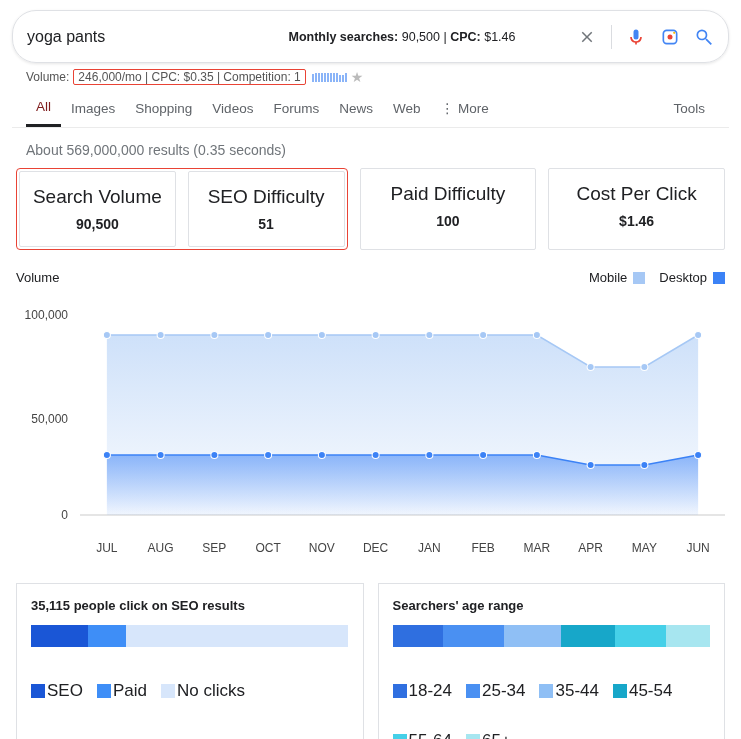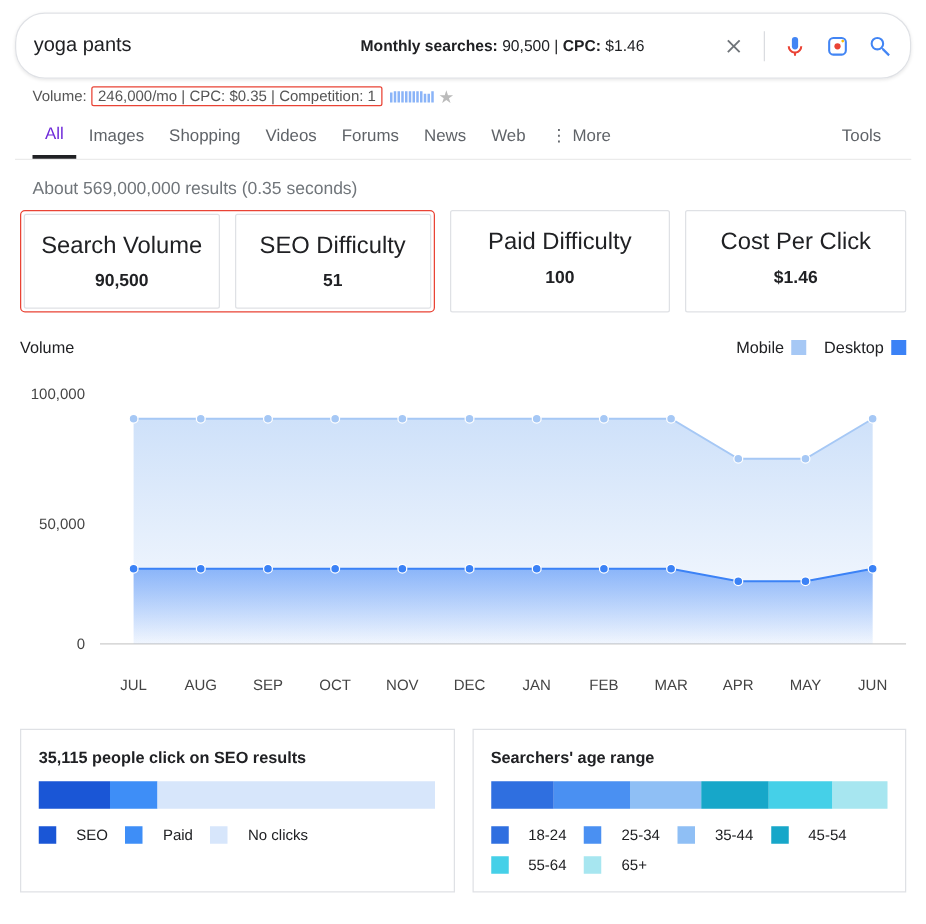--- a/index.html
+++ b/index.html
@@ -16,21 +16,21 @@
   .mic-icon svg { width: 20px; height: 20px; }
   .lens-icon svg { width: 22px; height: 22px; }
   .mag-icon svg { width: 20px; height: 20px; fill: #4285f4; }
   .vol-line { font-size: 12px; color: #555; margin: 6px 4px 2px 14px; display: flex; align-items: center; gap: 4px; }
   .vol-highlight { border: 1.5px solid #e94335; padding: 0 4px; border-radius: 2px; }
   .mini-bars { display: inline-flex; align-items: flex-end; gap: 1px; height: 10px; margin-left: 2px; }
   .mini-bars span { width: 2px; background: #8ab4f8; display: inline-block; }
   .star { color: #bbb; font-size: 14px; }
   .tabs-row { display: flex; align-items: center; padding: 0 14px; border-bottom: 1px solid #ebebeb; margin-top: 4px; position: relative; }
   .tab { font-size: 13.5px; color: #5f6368; padding: 10px 10px; cursor: pointer; }
-  .tab.active { color: #6d28d9; font-weight: 500; border-bottom: 3px solid #202124; }
+  .tab.active { color: #7f1d1d; font-weight: 500; border-bottom: 3px solid #202124; }
   .tab-more { display: flex; align-items: center; gap: 4px; }
   .tab-tools { margin-left: auto; }
   .results-meta { font-size: 14px; color: #70757a; padding: 14px 14px 10px; }
   .cards-row { display: flex; gap: 12px; padding: 0 4px; }
   .stat-card { flex: 1; border: 1px solid #dfe1e5; border-radius: 2px; padding: 14px 6px; text-align: center; }
   .stat-card .label { font-size: 19px; color: #202124; margin-bottom: 8px; }
   .stat-card .value { font-size: 14px; font-weight: 700; }
   .highlight-box { position: relative; display: flex; gap: 12px; flex: 2; border: 1.5px solid #e94335; border-radius: 4px; padding: 2px; }
   .highlight-box .stat-card { border: 1px solid #dfe1e5; flex: 1; margin: 0; }
   .chart-area { padding: 20px 4px 10px; }
@@ -44,21 +44,21 @@
   .y-tick { position: absolute; right: 8px; font-size: 12px; color: #444; transform: translateY(-50%); }
   .plot { margin-left: 64px; position: relative; height: 220px; }
   .x-labels { margin-left: 64px; display: flex; margin-top: 6px; }
   .x-tick { flex:1; text-align: center; font-size: 12px; color: #444; }
   .bottom-row { display: flex; gap: 14px; padding: 18px 4px 10px; }
   .panel { flex: 1; border: 1px solid #dfe1e5; padding: 14px; }
   .panel-title { font-size: 13px; font-weight: 700; margin-bottom: 12px; }
   .hbar { display: flex; height: 22px; width: 100%; margin-bottom: 14px; }
   .hbar-seg { height: 100%; }
   .chips { display: flex; flex-wrap: wrap; gap: 10px 14px; }
-  .chip { display: flex; align-items: center; gap: 16px; font-size: 12px; }
+  .chip { display: flex; align-items: center; gap: 2px; font-size: 17px; margin-top: 20px; }
   .chip .sw { width: 14px; height: 14px; }
 </style>
 </head>
 <body>
 
 <div class="page">
   <div class="search-bar">
     <input class="search-input" value="yoga pants" style="">
     <div class="search-meta">
       <b>Monthly searches:</b>

